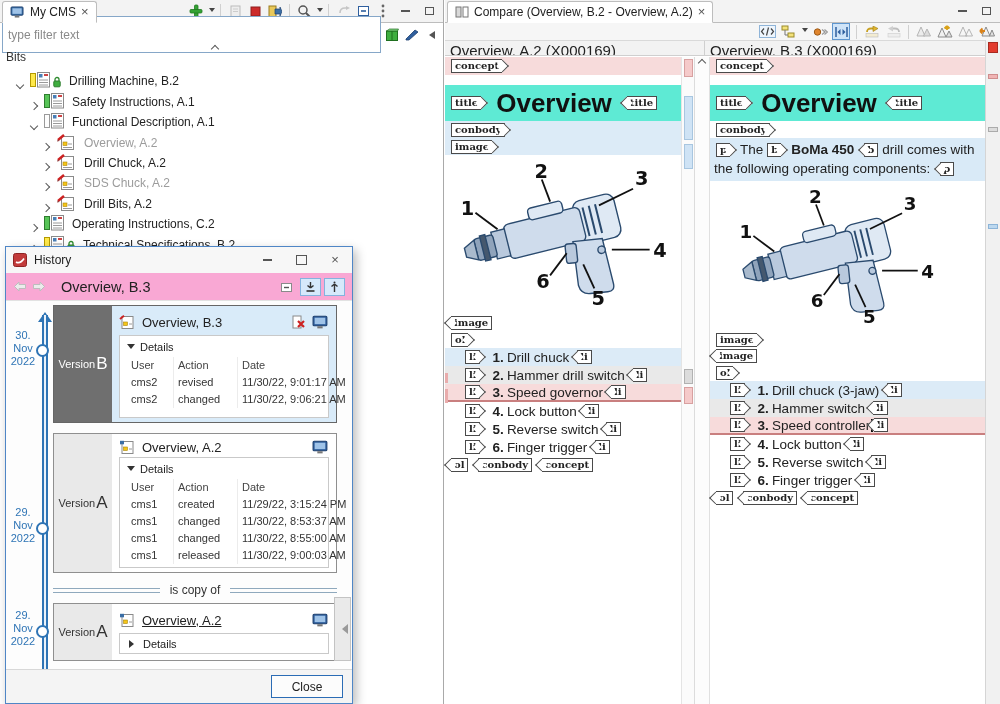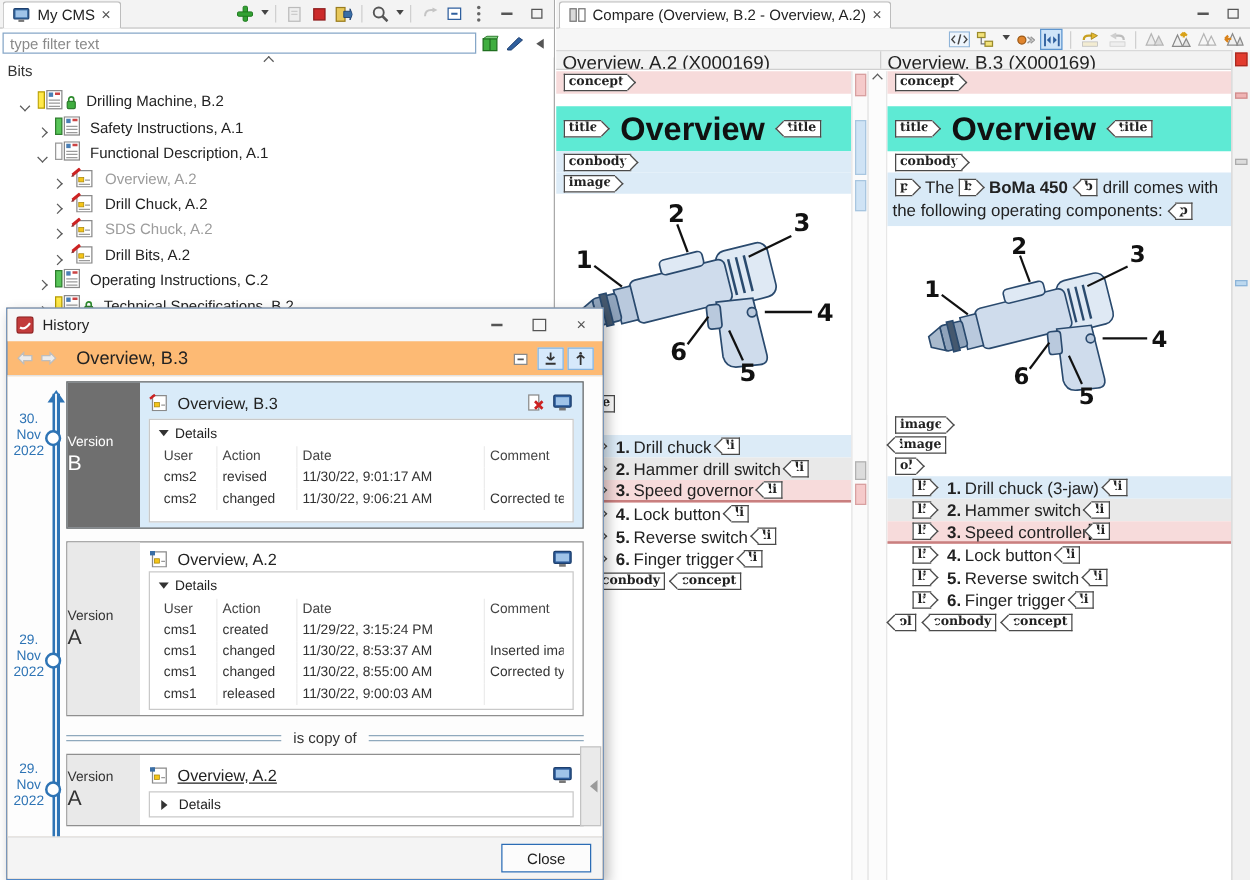--- a/index.html
+++ b/index.html
@@ -19,53 +19,53 @@
 .maxbox{width:9px;height:8px;border:1.5px solid #555}
 .ic{display:inline-flex;align-items:center;justify-content:center;width:18px;height:17px}
 
 
 .cms{position:absolute;left:0;top:0;width:444px;height:704px;background:#fff;border-right:1px solid #a9a9a9}
 .tabbar{height:23px;background:#f3f3f3;border-bottom:1px solid #bdbdbd;display:flex;align-items:center}
 .tab{display:flex;align-items:center;gap:5px;background:#fff;border:1px solid #bdbdbd;border-bottom:1px solid #fff;
   border-radius:3px 3px 0 0;padding:0 7px;height:22px;margin-left:2px;position:relative;top:1px}
 .tbicons{margin-left:auto;display:flex;align-items:center;gap:2px;padding-right:3px}
 .filterbar{height:23px;display:flex;align-items:center;gap:2px;padding:1px 2px;background:#fff}
-.filterbar input{flex:1;height:17px;border:1px solid #86a7c8;padding:0 5px;font:12px "Liberation Sans",sans-serif;color:#404040}
+.filterbar input{flex:1;height:37px;border:1px solid #86a7c8;padding:0 5px;font:12px "Liberation Sans",sans-serif;color:#404040}
 .filterbar input::placeholder{color:#8a8a8a}
 .tree{position:relative;padding-top:1px}
 .tree-upchev{position:absolute;left:212px;top:0px}
 .tree-head{padding:3px 0 4px 6px;color:#333}
 .trow{display:flex;align-items:flex-end;height:20.4px}
 .trow .lbl{margin-left:7px;white-space:nowrap}
 .trow.gray .lbl{color:#9c9c9c}
 .l0{padding-left:13px}.l1{padding-left:27px}.l2{padding-left:39px}
 .chevbox{width:13px;display:flex;justify-content:center}
 .tico{width:21px;height:16px;margin-left:4px;flex:none}
 .lock{width:10px;height:12px;margin-left:1px;flex:none}
 
 
-.dlg{position:absolute;left:5px;top:246px;width:478px;height:458px;background:#fdba74;border:1px solid #4f86c6;
+.dlg{position:absolute;left:5px;top:246px;width:348px;height:458px;background:#f9a8d4;border:1px solid #4f86c6;
   box-shadow:3px 4px 10px rgba(0,0,0,.28);z-index:30;display:flex;flex-direction:column}
 .dlg-title{height:26px;display:flex;align-items:center;gap:7px;padding-left:7px;background:#f7f7f7;flex:none}
 .dlg-title .wbtns{margin-left:auto;display:flex}
 .dlg-title .wbtn{width:34px;height:22px;display:flex;align-items:center;justify-content:center;color:#444;font-size:13px}
 .dlg-nav{height:28px;display:flex;align-items:center;gap:5px;padding:0 7px;border-bottom:1px solid #e2e2e2;flex:none}
 .dlg-nav .nt{font-size:14.5px;color:#222;margin-left:10px}
 .dlg-nav .nicons{margin-left:auto;display:flex;gap:3px;align-items:center}
 .selic{width:21px;height:18px;background:#d6e9fb;border:1px solid #84b3de;display:flex;align-items:center;justify-content:center}
 .flatic{width:21px;height:18px;display:flex;align-items:center;justify-content:center}
 .dlg-body{position:relative;flex:1;background:#fdfdfd;overflow:hidden}
 .tl-line{position:absolute;left:36px;top:14px;bottom:-2px;width:6px;
   background:linear-gradient(90deg,#2e74b5 0 2px,#eaf2fa 2px 4px,#2e74b5 4px 6px)}
 .tl-arrow{position:absolute;left:32px;top:4px;width:0;height:0;border:7px solid transparent;border-bottom:10px solid #2e74b5}
 .tl-dot{position:absolute;left:30px;width:13px;height:13px;border-radius:50%;background:#fff;border:2.5px solid #2e74b5;z-index:2}
 .tl-date{position:absolute;left:2px;width:30px;text-align:center;color:#2e74b5;font-size:11px;line-height:13px}
 .card{position:absolute;left:47px;right:15px;border:1px solid #8f8f8f;background:#fff;display:flex}
 .card.sel{background:#d9ebf9;border-color:#666}
-.vblock{width:58px;display:flex;flex-direction:column;align-items:flex-start;justify-content:center;gap:1px;flex:none}
+.vblock{width:58px;display:flex;flex-direction:row;align-items:center;justify-content:center;gap:1px;flex:none}
 .card.sel .vblock{background:#6f6f6f;color:#fff}
 .card.plain .vblock{background:#e9e9e9;color:#333}
 .vblock .vw{font-size:11px}
 .vblock .vl{font-size:17px}
 .cmain{flex:1;padding:4px 7px;display:flex;flex-direction:column;min-width:0}
 .chead{display:flex;align-items:center;gap:7px;height:24px}
 .chead .t{font-size:13px;white-space:nowrap}
 .chead .cicons{margin-left:auto;display:flex;gap:6px;align-items:center}
 .dbox{border:1px solid #c9c9c9;background:#fff;margin-top:1px;padding:3px 7px;flex:1}
 .disc{display:flex;align-items:center;gap:5px;font-size:11px;color:#222;height:15px}

